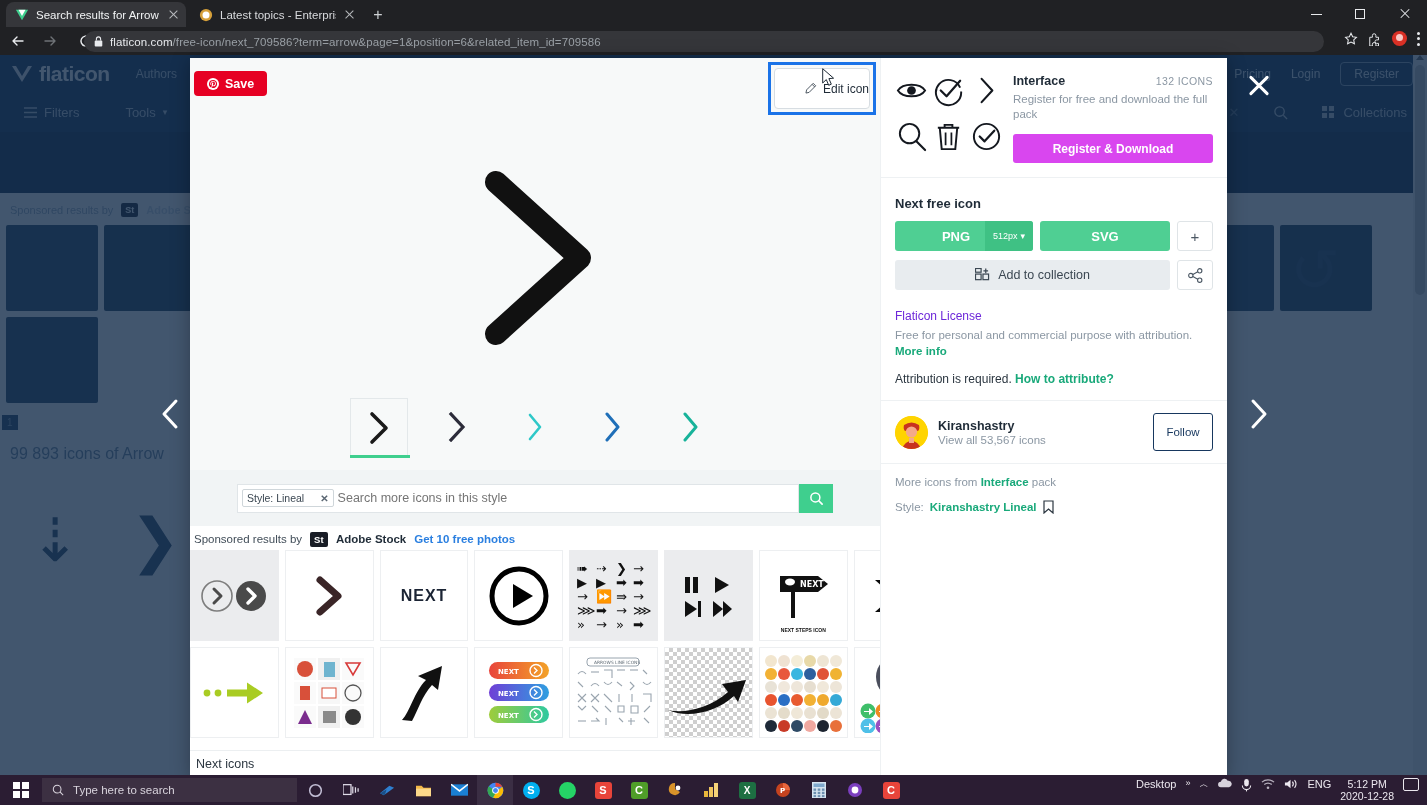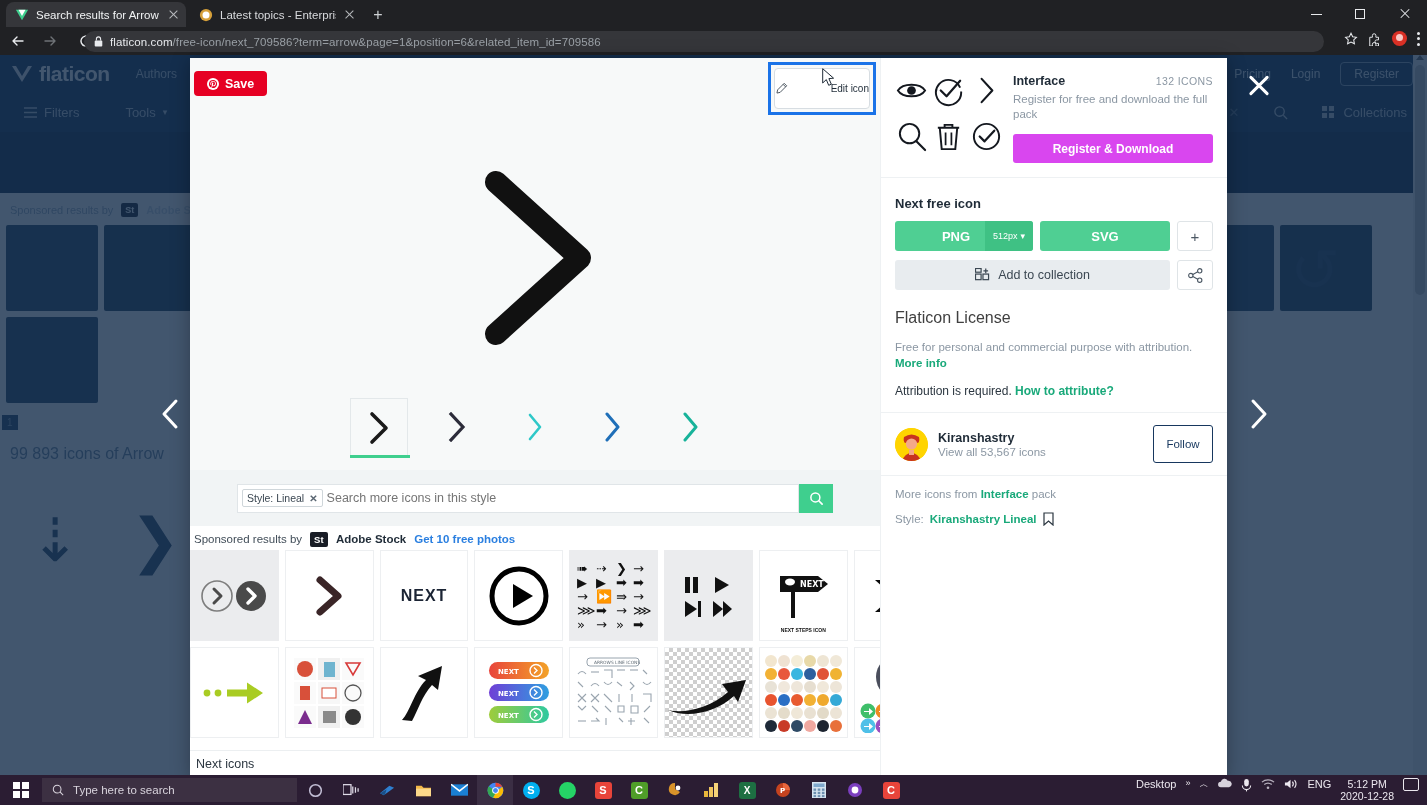--- a/index.html
+++ b/index.html
@@ -107,38 +107,38 @@
   #preview-col { position:absolute; left:0; top:0; width:690px; height:460px; background:#f7f9f9; }
   #save-button {
     position:absolute; left:4px; top:13px; background:#e60023; color:#fff; border-radius:4px;
     height:25px; padding:0 13px; display:flex; align-items:center; gap:6px; font-size:12.5px; font-weight:700;
   }
   #edit-icon-highlight {
     position:absolute; left:578px; top:4px; width:108px; height:53px; border:3px solid #1a73e8;
   }
   #edit-icon-button {
     position:absolute; left:584px; top:10px; width:96px; height:41px; background:#fff;
-    border:1px solid #d7dde2; border-radius:4px; display:flex; align-items:center; justify-content:space-between; gap:6px;
-    font-size:10px; color:#1f2b37;
+    border:1px solid #d7dde2; border-radius:4px; display:flex; align-items:center; justify-content:flex-end; gap:6px;
+    font-size:12px; color:#1f2b37;
   }
   #cursor-arrow { position:absolute; left:632px; top:10px; width:13px; height:19px; }
 
   #big-icon { position:absolute; left:246px; top:100px; width:200px; height:200px; }
 
   
   #style-strip { position:absolute; left:0; top:340px; width:690px; height:65px; display:flex; justify-content:center; gap:20px; }
   .style-thumb { width:58px; height:58px; display:flex; align-items:center; justify-content:center; position:relative; }
   .style-thumb.selected { border:1px solid #e3e8ea; border-bottom:none; }
   .style-thumb.selected:after { content:""; position:absolute; left:-1px; bottom:-2px; width:60px; height:3px; background:#3fcf8e; }
 
   #style-search-bar { position:absolute; left:0; top:412px; width:690px; height:56px; background:#f1f4f5; display:flex; align-items:center; justify-content:center; }
   #style-search-box { width:562px; height:29px; background:#fff; border:1px solid #e0e5e8; display:flex; align-items:center; padding:0 4px; }
   #style-chip {
     border:1px solid #cfd6da; border-radius:2px; font-size:10.5px; color:#3b4752;
-    padding:2px 4px; display:flex; align-items:center; gap:5px; margin-right:4px;
+    padding:2px 4px; display:flex; align-items:center; gap:16px; margin-right:4px;
   }
   #style-chip .x { font-size:10px; font-weight:700; color:#5a6672; }
   #style-search-input { border:none; outline:none; font-size:12.5px; color:#b4bcc3; flex:1; font-family:inherit; background:transparent; }
   #style-search-submit { width:34px; height:29px; background:#3fcf8e; display:flex; align-items:center; justify-content:center; }
 
   
   #sponsored-header { position:absolute; left:0; top:466px; width:690px; height:30px; display:flex; align-items:center; gap:8px; padding-left:4px; font-size:11.5px; color:#414d58; }
   #st-badge { background:#181c25; color:#fff; font-size:9.5px; font-weight:700; padding:2px 4px; border-radius:2px; letter-spacing:.2px; }
   #adobe-label { font-weight:700; font-size:11.5px; color:#1f2b37; }
   #get-free-photos { color:#2a7fe0; font-weight:700; font-size:11.5px; }
@@ -177,21 +177,21 @@
   .dl-row { display:flex; gap:7px; margin-bottom:9px; }
   #png-button { flex:1; height:30px; background:#4fcf93; border-radius:3px; display:flex; align-items:center; position:relative; }
   #png-label { flex:1; text-align:center; color:#fff; font-size:13px; font-weight:700; padding-left:32px; }
   #png-size-select { width:48px; height:30px; background:#3fc184; border-radius:0 3px 3px 0; display:flex; align-items:center; justify-content:center; gap:3px; color:#fff; font-size:9px; }
   #svg-button { width:130px; height:30px; background:#4fcf93; border-radius:3px; color:#fff; font-size:13px; font-weight:700; display:flex; align-items:center; justify-content:center; }
   #more-formats-button { width:36px; height:30px; border:1px solid #dfe4e7; border-radius:3px; display:flex; align-items:center; justify-content:center; color:#4c5864; font-size:15px; }
   #add-to-collection-button { flex:1; height:30px; background:#e8ecef; border-radius:3px; display:flex; align-items:center; justify-content:center; gap:8px; font-size:12.5px; color:#3b4752; }
   #share-button { width:36px; height:30px; border:1px solid #dfe4e7; border-radius:3px; display:flex; align-items:center; justify-content:center; }
 
   #license-section { padding:10px 14px 14px 14px; border-bottom:1px solid #eef1f3; }
-  #license-title { font-size:16px; color:#404040; margin-bottom:12px; }
+  #license-title { font-size:12px; color:#6d28d9; margin-bottom:4px; }
   #license-desc { font-size:11.5px; color:#8b97a3; line-height:16px; }
   .lnk { color:#19a97a; font-weight:700; }
   #attribution-line { font-size:12px; color:#2b3640; margin-top:13px; }
 
   #author-section { padding:12px 14px; display:flex; align-items:center; gap:10px; border-bottom:1px solid #eef1f3; }
   #author-avatar { width:33px; height:33px; border-radius:50%; background:#ffd400; position:relative; overflow:hidden; flex:0 0 33px; }
   #author-name { font-size:12.5px; font-weight:700; color:#1f2b37; }
   #author-sub { font-size:11.5px; color:#8b97a3; margin-top:1px; }
   #follow-button { margin-left:auto; width:60px; height:38px; border:1px solid #17375e; border-radius:3px; color:#17375e; font-size:11.5px; display:flex; align-items:center; justify-content:center; }
 

